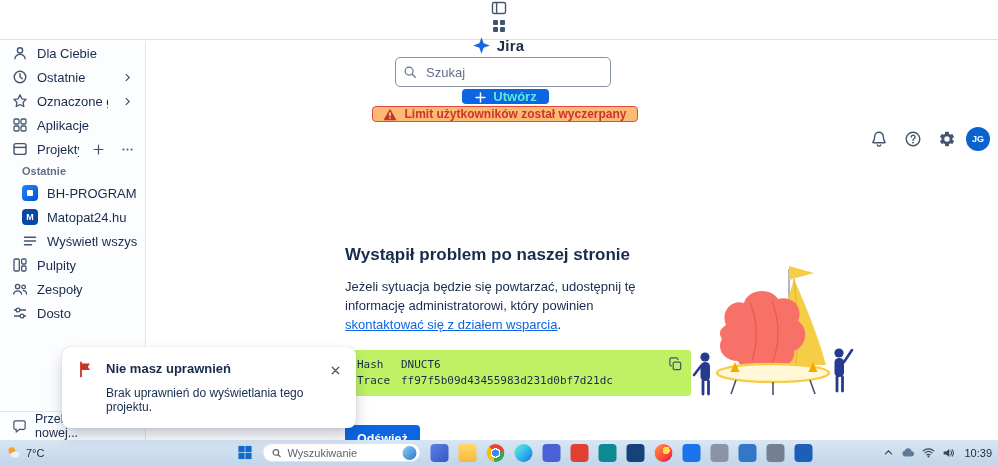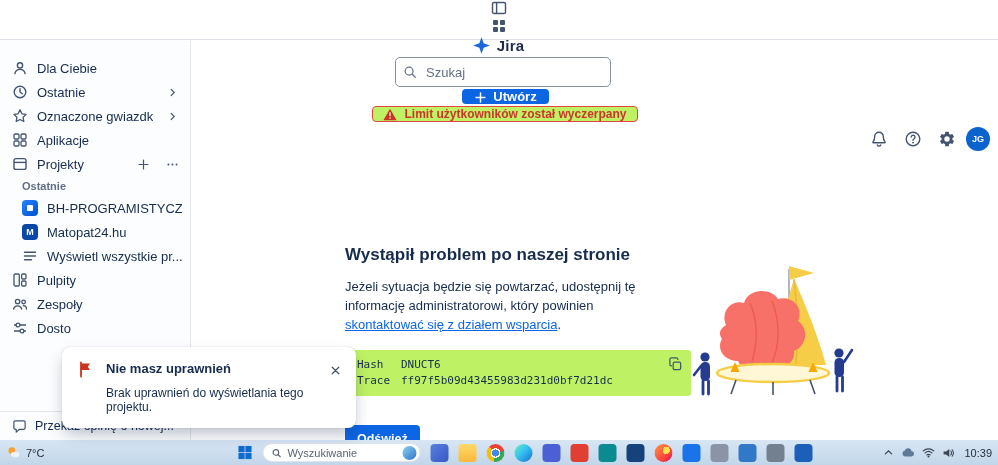--- a/index.html
+++ b/index.html
@@ -12,30 +12,30 @@
   .header{position:absolute;top:0;left:0;right:0;height:40px;background:#fff;
     border-bottom:1px solid #dcdfe4;display:flex;align-items:center;padding:0 8px;gap:2px;z-index:30;box-sizing:border-box;flex-direction:column;}
   .icon-btn{width:30px;height:30px;display:flex;align-items:center;justify-content:center;border-radius:4px;cursor:pointer;background:none;border:none;padding:0;}
   .logo{display:flex;align-items:center;gap:6px;margin:0 10px 0 8px;cursor:pointer;}
   .logo-text{font-size:15px;font-weight:700;color:#1e2a4a;letter-spacing:.2px;}
   .search-wrap{position:relative;flex:1;max-width:456px;margin-left:8px;}
   .search-input{width:100%;height:30px;border:1px solid #8590a2;border-radius:5px;background:#fff;
     padding:0 8px 0 30px;font-size:13px;color:#172b4d;box-sizing:border-box;font-family:"Liberation Sans",sans-serif;}
   .search-input::placeholder{color:#626f86;}
   .search-glass{position:absolute;left:8px;top:8px;}
-  .create-btn{margin-left:13px;height:30px;background:#0c66e4;color:#ffffff;border:none;border-radius:4px;
+  .create-btn{margin-left:13px;height:30px;background:#0c66e4;color:#5eead4;border:none;border-radius:4px;
     font-size:13px;font-weight:700;display:flex;align-items:flex-end;gap:6px;padding:0 12px;cursor:pointer;font-family:"Liberation Sans",sans-serif;}
-  .warning-btn{margin-left:12px;height:27px;background:#bef264;border:1px solid #e2483d;border-radius:4px;
+  .warning-btn{margin-left:12px;height:27px;background:#fdba74;border:1px solid #e2483d;border-radius:4px;
     display:flex;align-items:center;gap:7px;padding:0 10px;color:#c9372c;font-size:12px;font-weight:700;white-space:nowrap;cursor:pointer;font-family:"Liberation Sans",sans-serif;}
   .header-right{margin-left:auto;display:flex;align-items:center;gap:4px;}
   .avatar{width:24px;height:24px;border-radius:50%;background:#0b63ce;color:#fff;font-size:9px;font-weight:700;
     display:flex;align-items:center;justify-content:center;cursor:pointer;}
   
-  .sidebar{position:absolute;top:41px;left:0;width:191px;bottom:25px;background:#fcfdfe;border-right:1px solid #e4e6ea;
-    padding-top:15px;box-sizing:border-box;z-index:10;}
+  .sidebar{position:absolute;top:41px;left:0;width:146px;bottom:25px;background:#fcfdfe;border-right:1px solid #e4e6ea;
+    padding-top:0;box-sizing:border-box;z-index:10;}
   .side-item{height:24px;display:flex;align-items:center;gap:9px;padding:0 8px 0 12px;font-size:13px;color:#172b4d;cursor:pointer;}
   .side-item .lbl{flex:1;white-space:nowrap;overflow:hidden;}
   .side-item.indent{padding-left:22px;}
   .side-section{height:20px;display:flex;align-items:center;padding-left:22px;font-size:11px;font-weight:700;color:#626f86;}
   .proj-avatar{width:16px;height:16px;border-radius:4px;display:flex;align-items:center;justify-content:center;
     color:#fff;font-size:9px;font-weight:700;flex:none;}
   .row-action{width:20px;height:20px;display:flex;align-items:center;justify-content:center;border-radius:3px;cursor:pointer;flex:none;background:none;border:none;padding:0;}
   .feedback{position:absolute;left:0;right:0;bottom:0;height:29px;border-top:1px solid #e4e6ea;display:flex;
     align-items:center;gap:8px;padding:0 12px;font-size:12.5px;color:#172b4d;cursor:pointer;background:#fcfdfe;box-sizing:border-box;}
   

